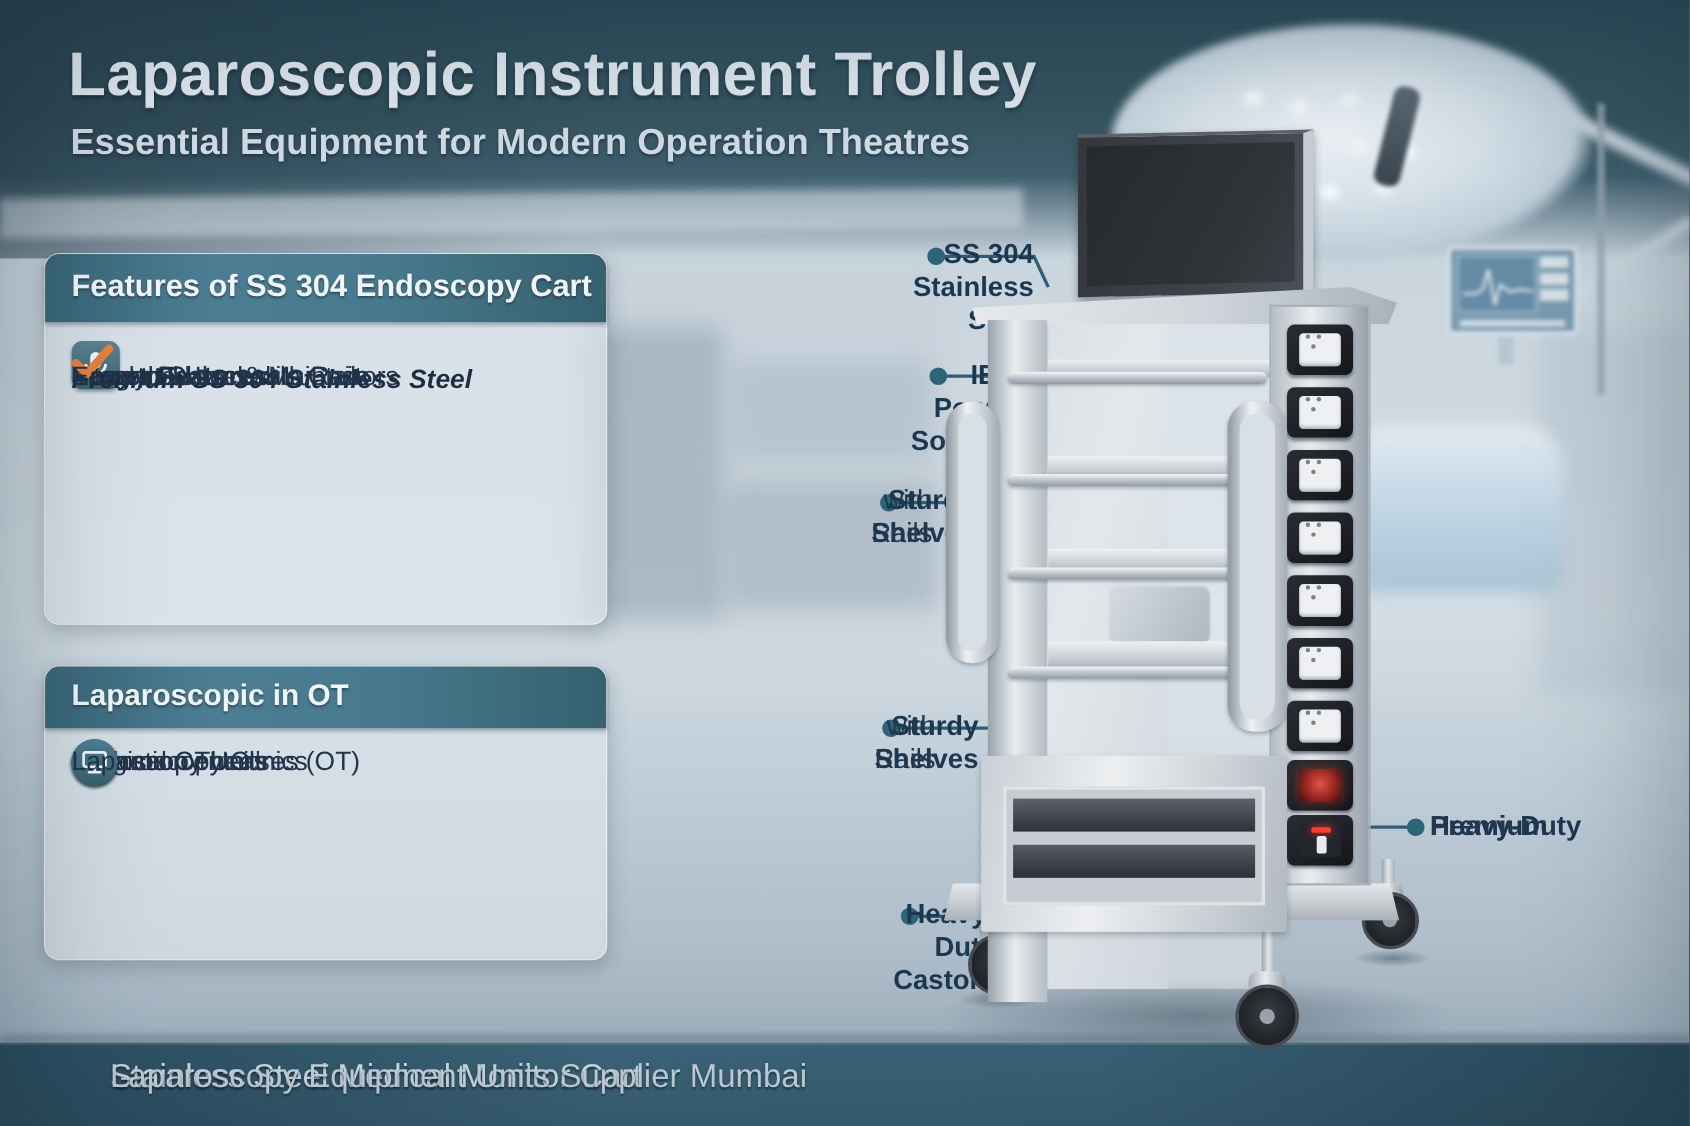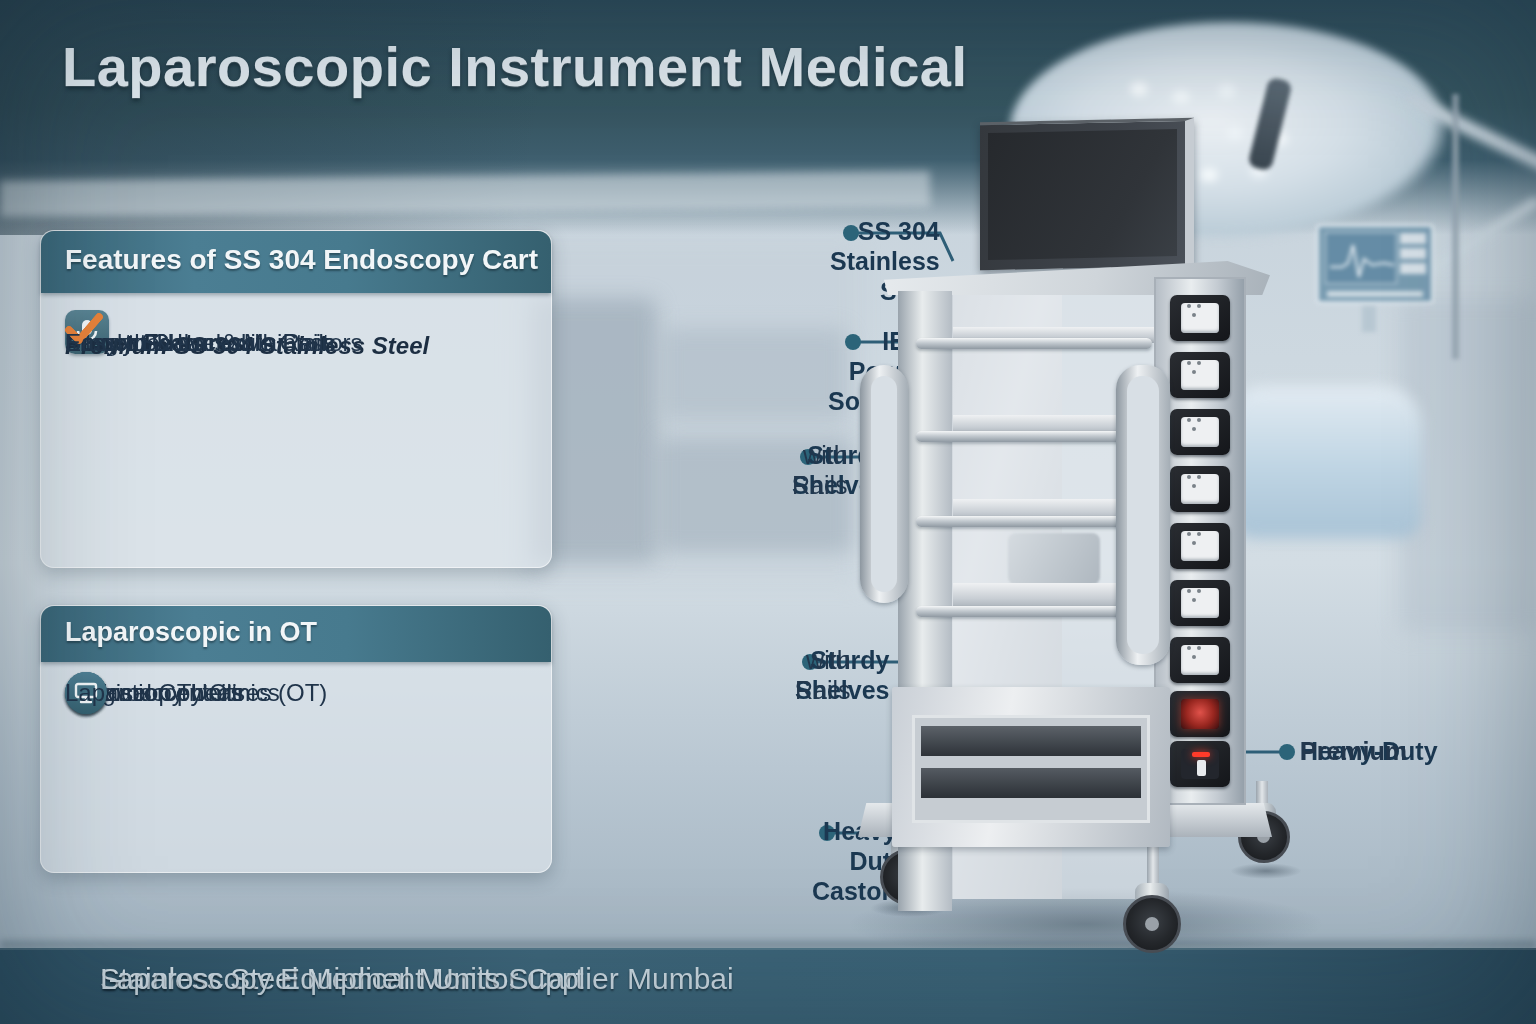--- a/index.html
+++ b/index.html
@@ -182,21 +182,22 @@
     </div>
     <div class="keys"></div>
     <div class="bar"></div>
   </div>
   <div class="ecg-stand blur2"></div>
   <div class="drape blur7"></div>
   <div class="pole blur2"></div>
   <div class="cart-shadow"></div>
   <div class="floor-line"></div>
 
-  <div class="title">Laparoscopic Instrument Medical</div>
+  <div class="title">Laparoscopic Instrument Trolley</div>
+  <div class="subtitle">Essential Equipment for Modern Operation Theatres</div>
 
   <div id="features" class="panel">
     <div class="panel-head">
       <span>Features of SS 304 Endoscopy Cart</span>
     </div>
     <div class="rows">
       <div class="row" style="height:58px;font-style:italic;">
         <span class="ic">
           <span class="mic-badge">
             <svg width="26" height="28" viewBox="0 0 26 28">

